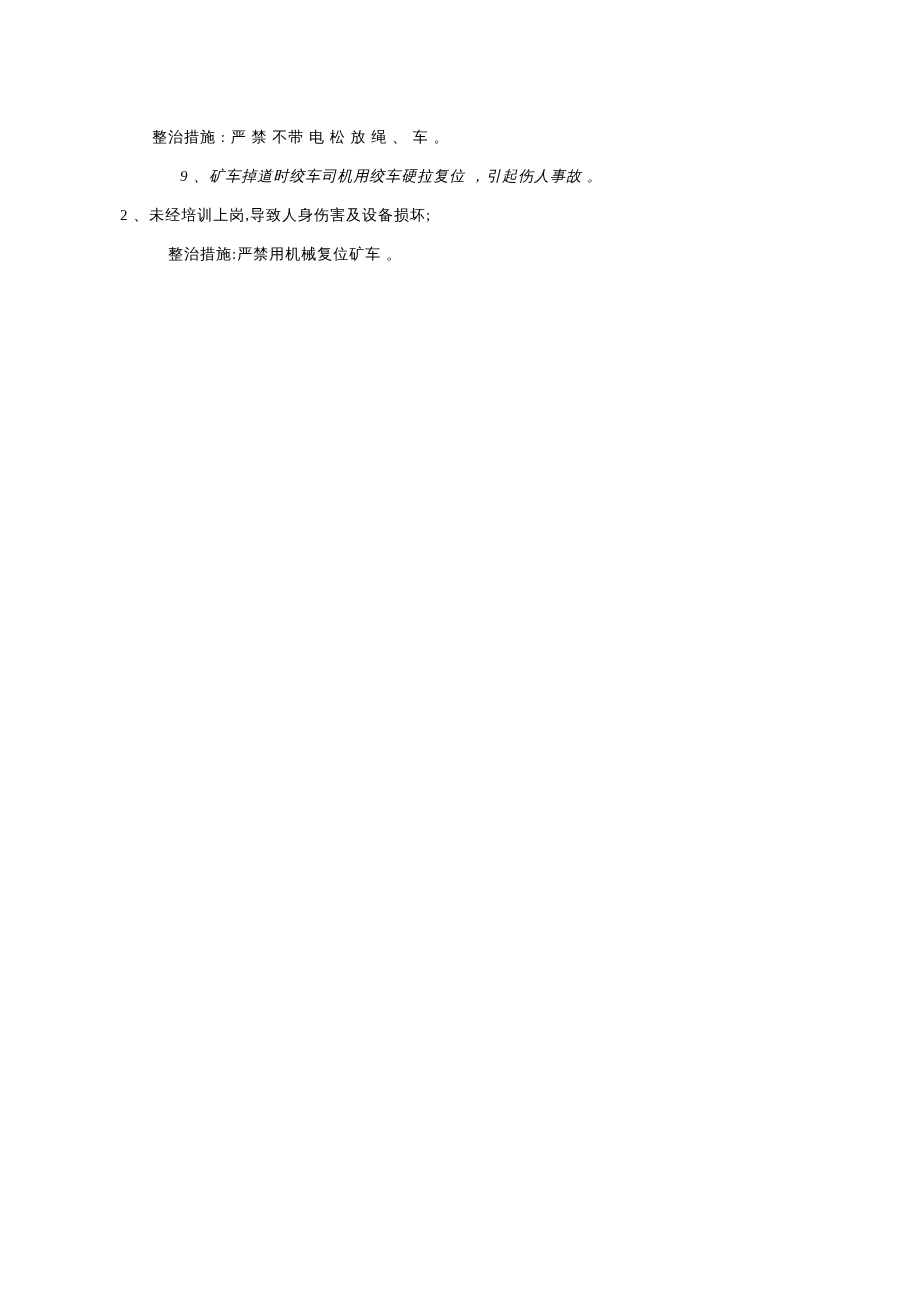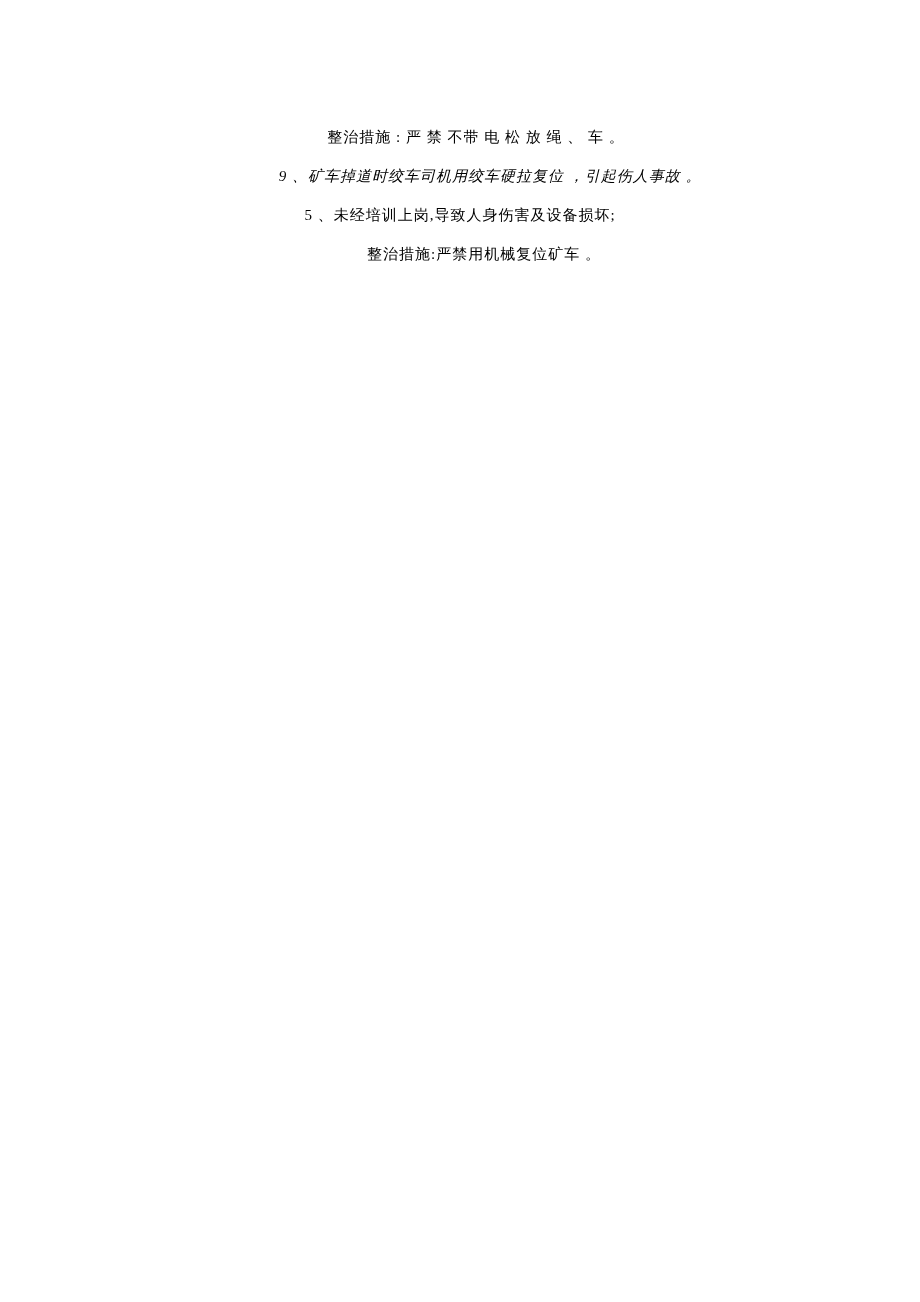--- a/index.html
+++ b/index.html
@@ -15,21 +15,20 @@
       font-size: 15px;
       color: #000000;
       padding-top: 118px;
       padding-left: 120px;
       padding-right: 120px;
       line-height: 2.6;
       letter-spacing: 1px;
     }
     .line {
       white-space: nowrap;
-      text-align: center;
     }
     .indent-1 {
       padding-left: 32px;
     }
     .indent-2 {
       padding-left: 60px;
       font-style: italic;
     }
     .indent-3 {
       padding-left: 24px;
@@ -40,15 +39,15 @@
     .indent-4 {
       padding-left: 48px;
     }
   </style>
 </head>
 <body>
 
 <div class="document">
   <div class="line indent-1">整治措施 : 严 禁 不带 电 松 放 绳 、 车 。</div>
   <div class="line indent-2">9 、矿车掉道时绞车司机用绞车硬拉复位 ，引起伤人事故 。</div>
-  <div class="line indent-0">5 、未经培训上岗,导致人身伤害及设备损坏;</div>
+  <div class="line indent-0">2 、未经培训上岗,导致人身伤害及设备损坏;</div>
   <div class="line indent-4">整治措施:严禁用机械复位矿车 。</div>
 </div>
 
 </body></html>

